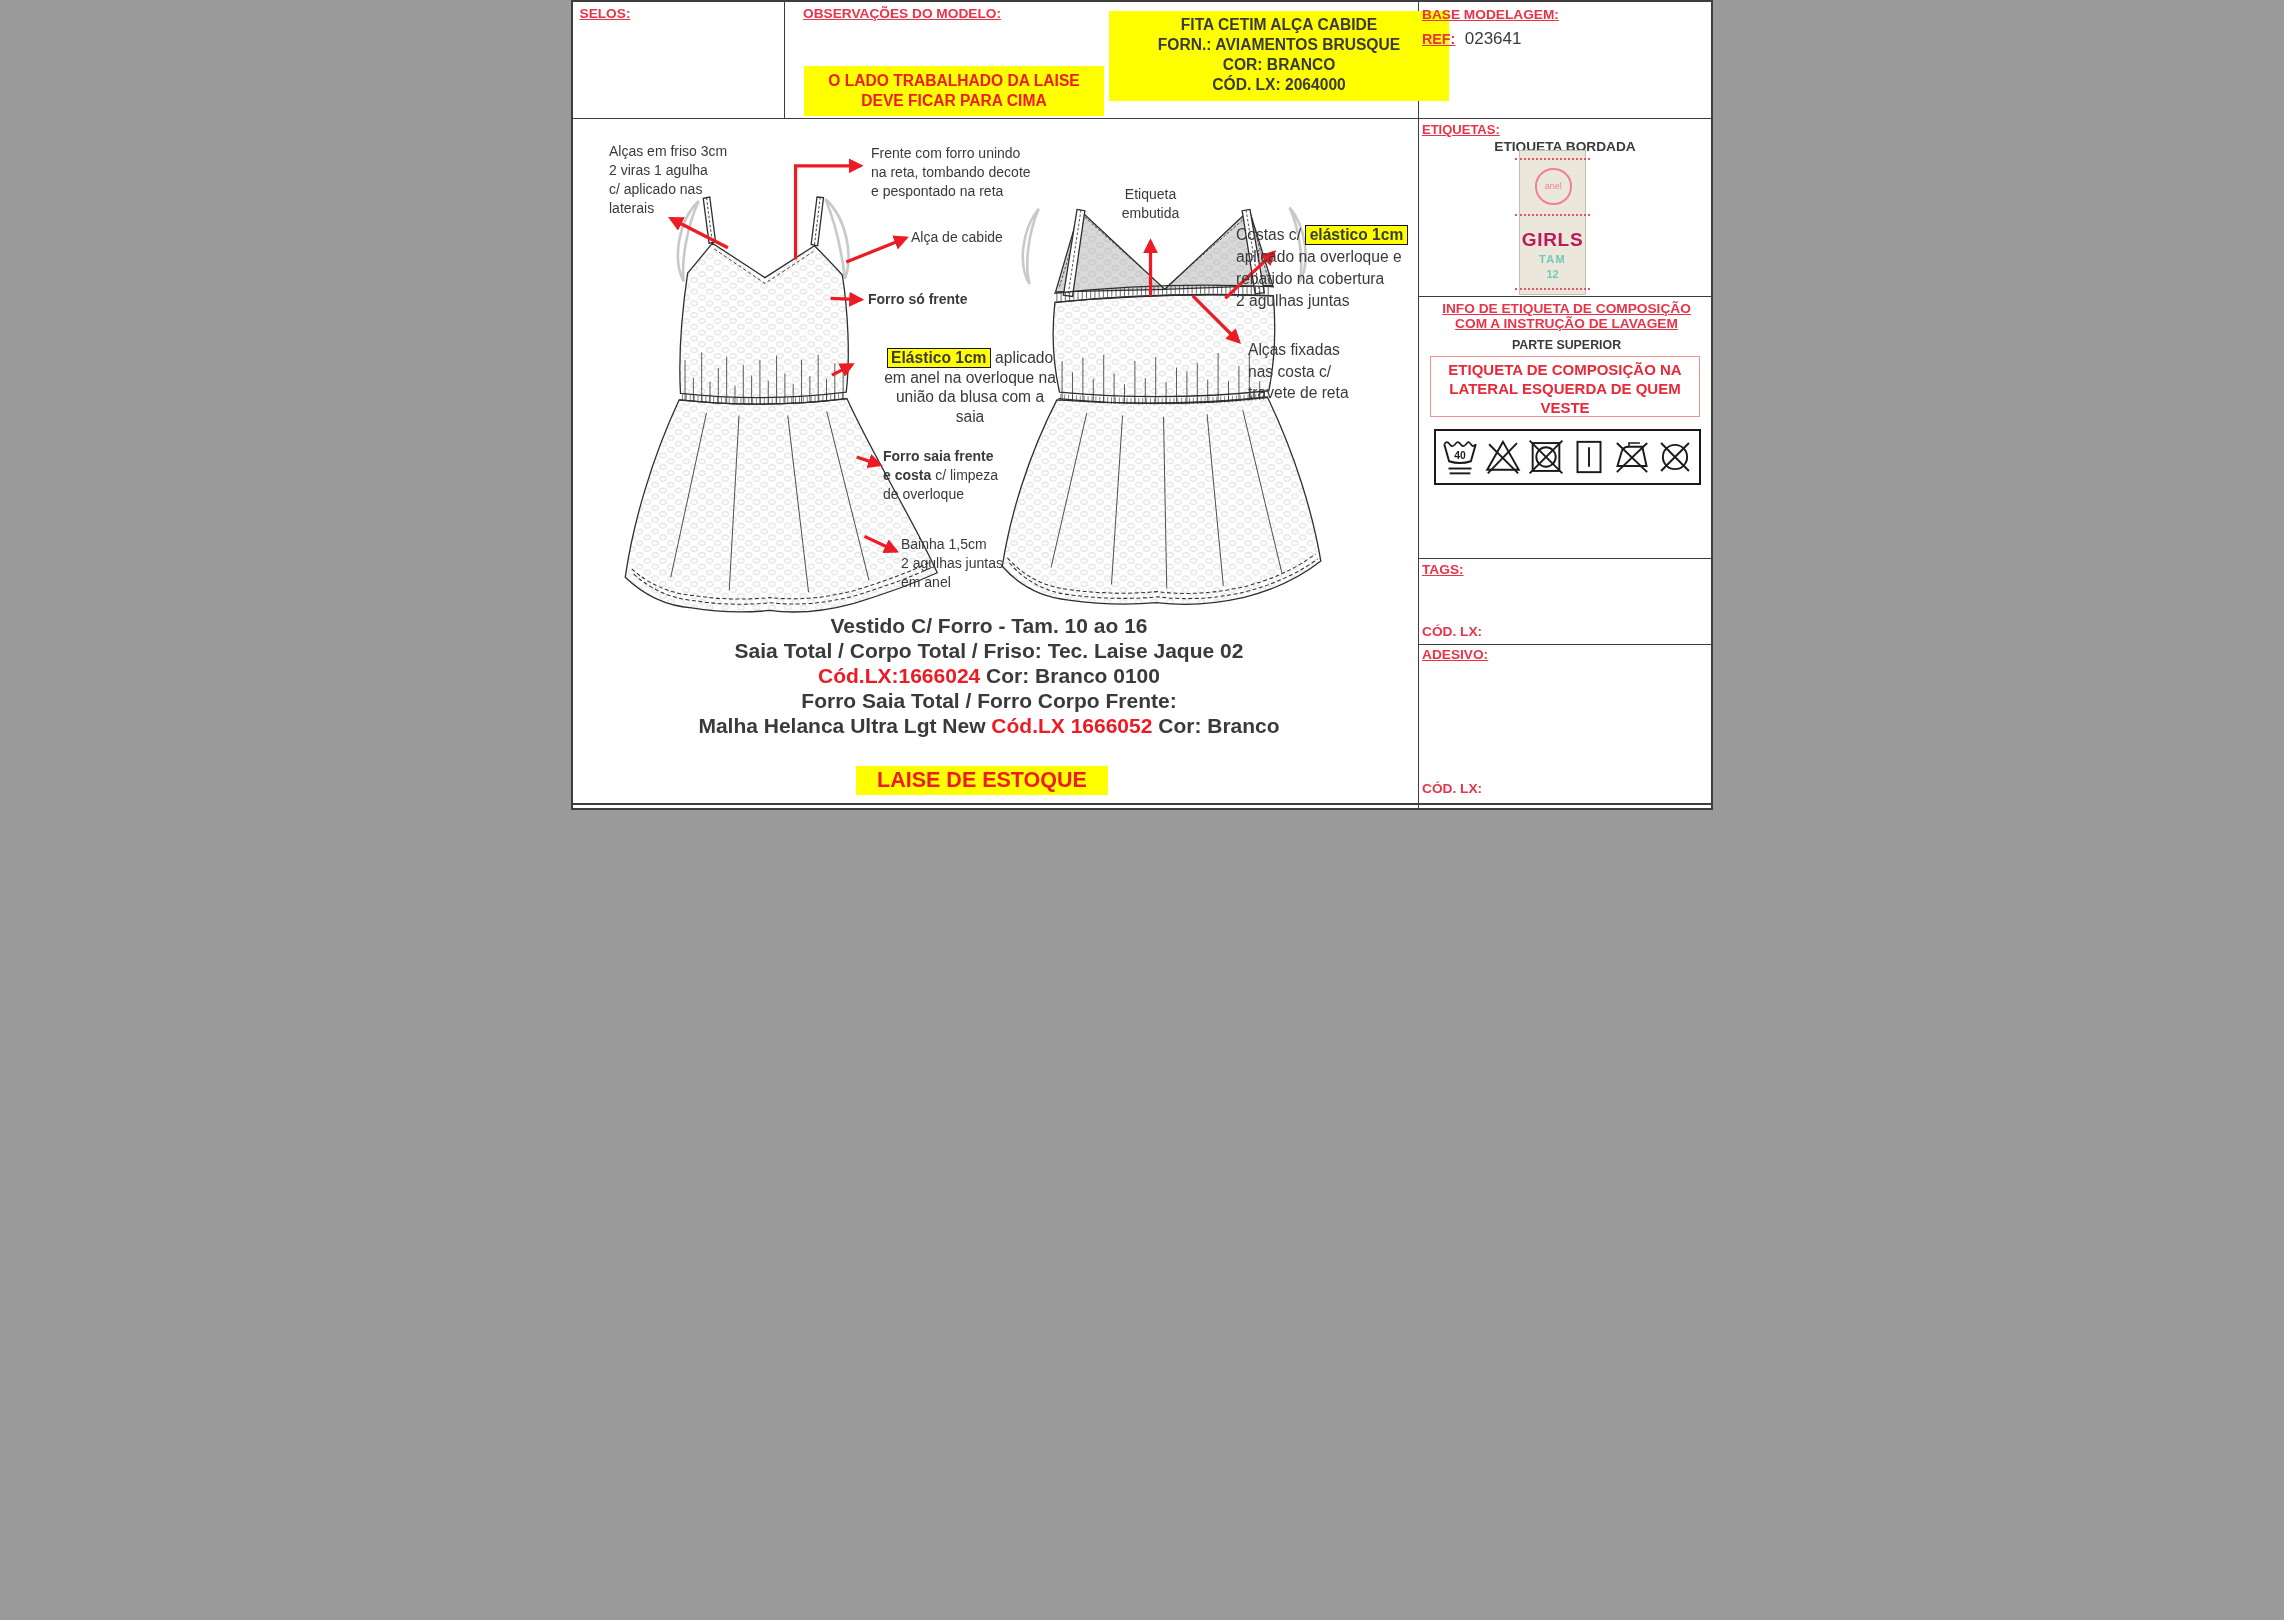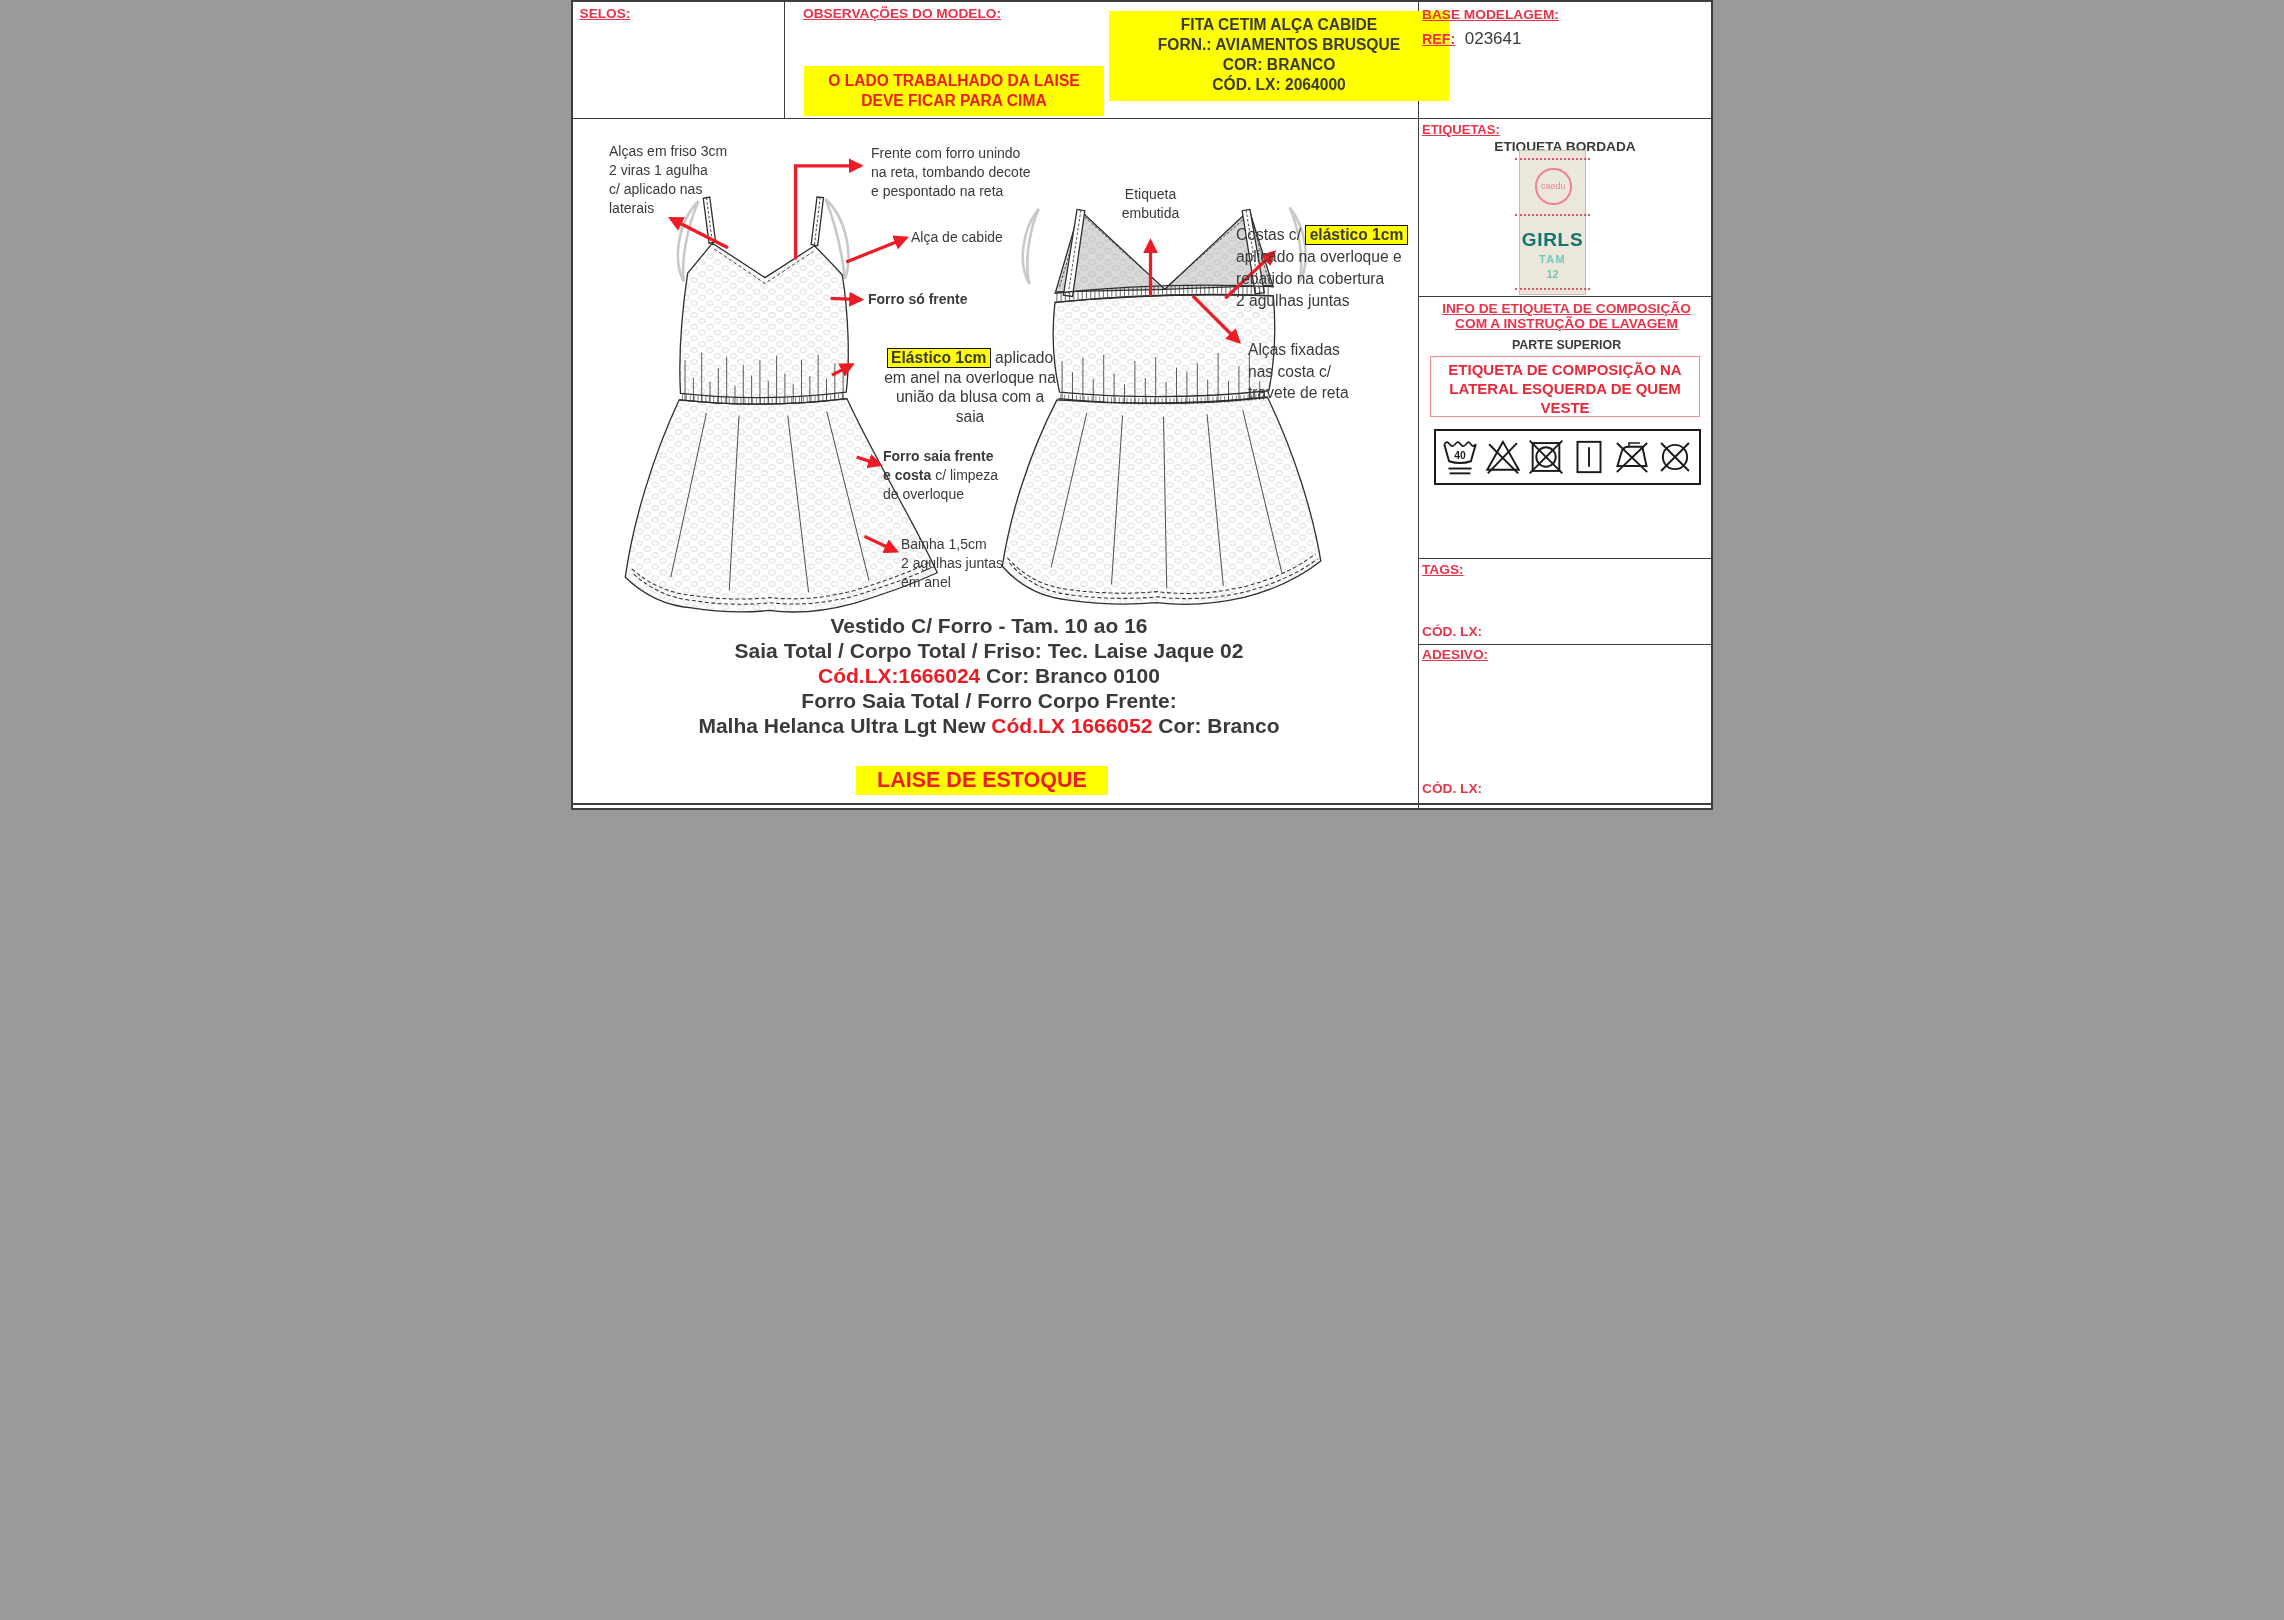--- a/index.html
+++ b/index.html
@@ -15,21 +15,21 @@
   .hl-box{display:inline-block;background:#ffff00;border:1.3px solid #151515;font-weight:bold;padding:0 3.3px;line-height:1.15;}
   .yellowbox{position:absolute;background:#ffff00;}
   .redtxt{color:#ed1c24;}
   .darktxt{color:#3a3a3a;}
   .footer-line{line-height:25px;font-size:21px;font-weight:bold;white-space:nowrap;}
   
   .tag-label{position:absolute;left:946px;top:148px;width:65px;height:143px;background:#ebe7da;border:0.7px solid #c2beb1;}
   .tag-dotted{position:absolute;left:-5.2px;right:-5.2px;border-top:2px dotted #e05668;}
   .tag-circle{position:absolute;left:15px;top:17px;width:32.5px;height:32.5px;border:2px solid #f0809c;border-radius:50%;
               display:flex;align-items:center;justify-content:center;color:#f0809c;font-size:9px;}
-  .tag-girls{position:absolute;left:0;top:78px;width:100%;text-align:center;color:#0f766e;font-weight:bold;font-size:19px;letter-spacing:0.7px;}
+  .tag-girls{position:absolute;left:0;top:78px;width:100%;text-align:center;color:#be185d;font-weight:bold;font-size:19px;letter-spacing:0.7px;}
   .tag-tam{position:absolute;left:0;top:102px;width:100%;text-align:center;color:#6fcabb;font-weight:bold;font-size:11px;letter-spacing:1.3px;}
   .tag-size{position:absolute;left:0;top:117px;width:100%;text-align:center;color:#6fcabb;font-weight:bold;font-size:11px;}
   .comp-box{position:absolute;left:857px;top:354px;width:270px;height:61px;border:1.3px solid #f09090;
             color:#e8293a;font-weight:bold;font-size:15px;line-height:19px;text-align:center;padding-top:2.6px;box-sizing:border-box;}
   .care-row{position:absolute;left:861px;top:427px;width:267px;height:56px;border:2px solid #1a1a1a;
             display:flex;align-items:center;justify-content:space-between;padding:0 5.2px;box-sizing:border-box;}
   .care-row svg{display:block;}
 </style>
 </head>
 <body>
@@ -64,21 +64,21 @@
     <span class="red-h" style="font-size:14.3px;">REF:</span>
     <span class="darktxt" style="font-size:17px;margin-left:6.5px;">023641</span>
   </div>
 
   <div class="abs red-h" style="left:849px;top:120px;font-size:13px;">ETIQUETAS:</div>
   <div class="abs bold center darktxt" style="left:845px;top:137px;width:294px;font-size:13.7px;">ETIQUETA BORDADA</div>
 
   <div class="tag-label">
     <div class="tag-dotted" style="top:6.5px;"></div>
     <div class="tag-circle">
-        <span>caedu</span>
+        <span>anel</span>
       </div>
     <div class="tag-dotted" style="top:63px;"></div>
     <div class="tag-girls">GIRLS</div>
     <div class="tag-tam">TAM</div>
     <div class="tag-size">12</div>
     <div class="tag-dotted" style="top:137px;"></div>
   </div>
 
   <div class="abs center" style="left:847px;top:299px;width:293px;">
     <div class="red-h" style="display:inline-block;font-size:13.7px;">INFO DE ETIQUETA DE COMPOSIÇÃO</div><br>

